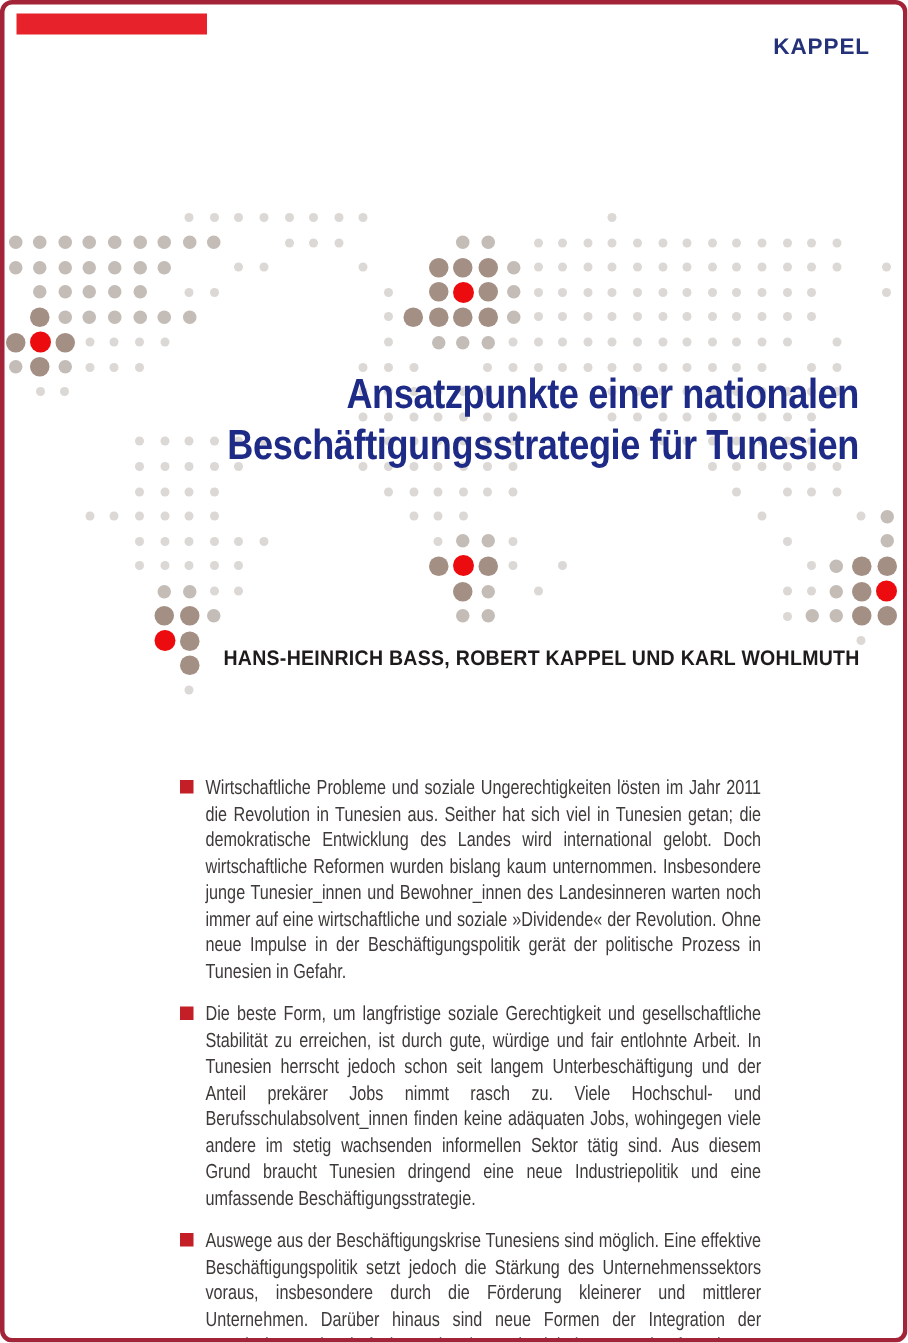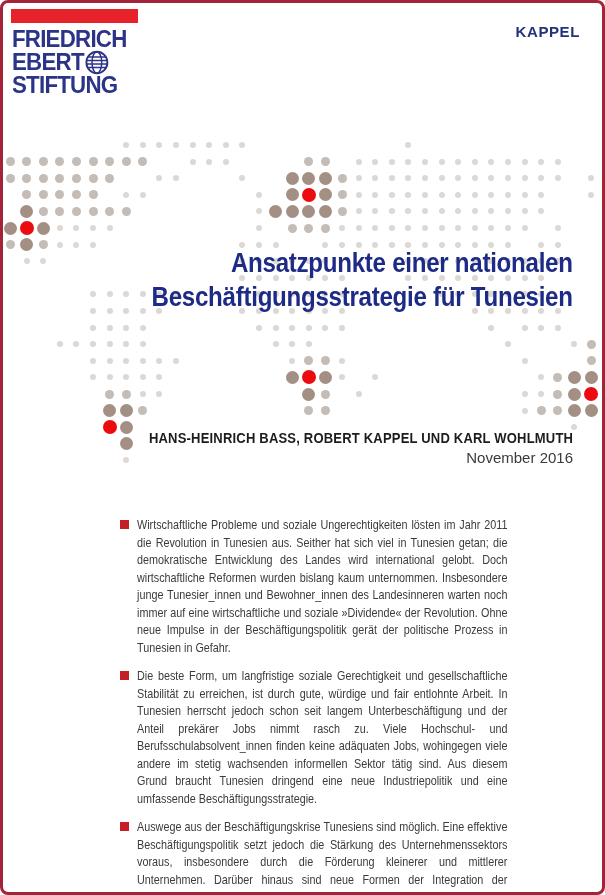--- a/index.html
+++ b/index.html
@@ -349,46 +349,30 @@
       <div class="dot" style="left: 564.9px; top: 401.1px; width: 13px; height: 13px; background: rgb(163, 143, 132);"></div>
       <div class="dot" style="left: 581.5px; top: 401.1px; width: 13px; height: 13px; background: rgb(163, 143, 132);"></div>
       <div class="dot" style="left: 99.6px; top: 417.2px; width: 14px; height: 14px; background: rgb(236, 12, 16);"></div>
       <div class="dot" style="left: 116.7px; top: 417.7px; width: 13px; height: 13px; background: rgb(163, 143, 132);"></div>
       <div class="dot" style="left: 568.4px; top: 421.2px; width: 6px; height: 6px; background: rgb(219, 216, 214);"></div>
       <div class="dot" style="left: 116.7px; top: 434.3px; width: 13px; height: 13px; background: rgb(163, 143, 132);"></div>
       <div class="dot" style="left: 120.2px; top: 454.4px; width: 6px; height: 6px; background: rgb(219, 216, 214);"></div>
     </div>
 
   <div class="logo-bar"></div>
-  <div class="logo-text">
-    <span class="logo-line">FRIEDRICH</span>
-    <span class="logo-line logo-line-globe">
-      <span>EBERT</span>
-      <svg class="globe" width="25" height="25" viewBox="0 0 25 25">
-        <circle cx="12.5" cy="12.5" r="10.8" fill="#ffffff" stroke="#2c3488" stroke-width="2"></circle>
-        <line x1="4" y1="7" x2="21" y2="7" stroke="#2c3488" stroke-width="1.5"></line>
-        <line x1="2.2" y1="10.5" x2="22.8" y2="10.5" stroke="#2c3488" stroke-width="1.5"></line>
-        <line x1="2.2" y1="14" x2="22.8" y2="14" stroke="#2c3488" stroke-width="1.5"></line>
-        <line x1="4" y1="17.5" x2="21" y2="17.5" stroke="#2c3488" stroke-width="1.5"></line>
-        <ellipse cx="12.5" cy="12.5" rx="5" ry="10.8" fill="none" stroke="#2c3488" stroke-width="1.5"></ellipse>
-      </svg>
-    </span>
-    <span class="logo-line">STIFTUNG</span>
-  </div>
 
   <div class="studie">KAPPEL</div>
 
   <div class="title">
     <div>Ansatzpunkte einer nationalen</div>
     <div>Beschäftigungsstrategie für Tunesien</div>
   </div>
 
   <div class="byline">
     <div class="authors">HANS-HEINRICH BASS, ROBERT KAPPEL UND KARL WOHLMUTH</div>
-    <div class="pubdate">November 2016</div>
   </div>
 
   <div class="bullets">
     <div class="bullet-item">
       <span class="bullet-marker"></span>
       <div class="bullet-text">Wirtschaftliche Probleme und soziale Ungerechtigkeiten lösten im Jahr 2011 die Revolution in Tunesien aus. Seither hat sich viel in Tunesien getan; die demokratische Entwicklung des Landes wird international gelobt. Doch wirtschaftliche Reformen wurden bislang kaum unternommen. Insbesondere junge Tunesier_innen und Bewohner_innen des Landesinneren warten noch immer auf eine wirtschaftliche und soziale »Dividende« der Revolution. Ohne neue Impulse in der Beschäftigungspolitik gerät der politische Prozess in Tunesien in Gefahr.</div>
     </div>
     <div class="bullet-item">
       <span class="bullet-marker"></span>
       <div class="bullet-text">Die beste Form, um langfristige soziale Gerechtigkeit und gesellschaftliche Stabilität zu erreichen, ist durch gute, würdige und fair entlohnte Arbeit. In Tunesien herrscht jedoch schon seit langem Unterbeschäftigung und der Anteil prekärer Jobs nimmt rasch zu. Viele Hochschul- und Berufsschulabsolvent_innen finden keine adäquaten Jobs, wohingegen viele andere im stetig wachsenden informellen Sektor tätig sind. Aus diesem Grund braucht Tunesien dringend eine neue Industriepolitik und eine umfassende Beschäftigungsstrategie.</div>

